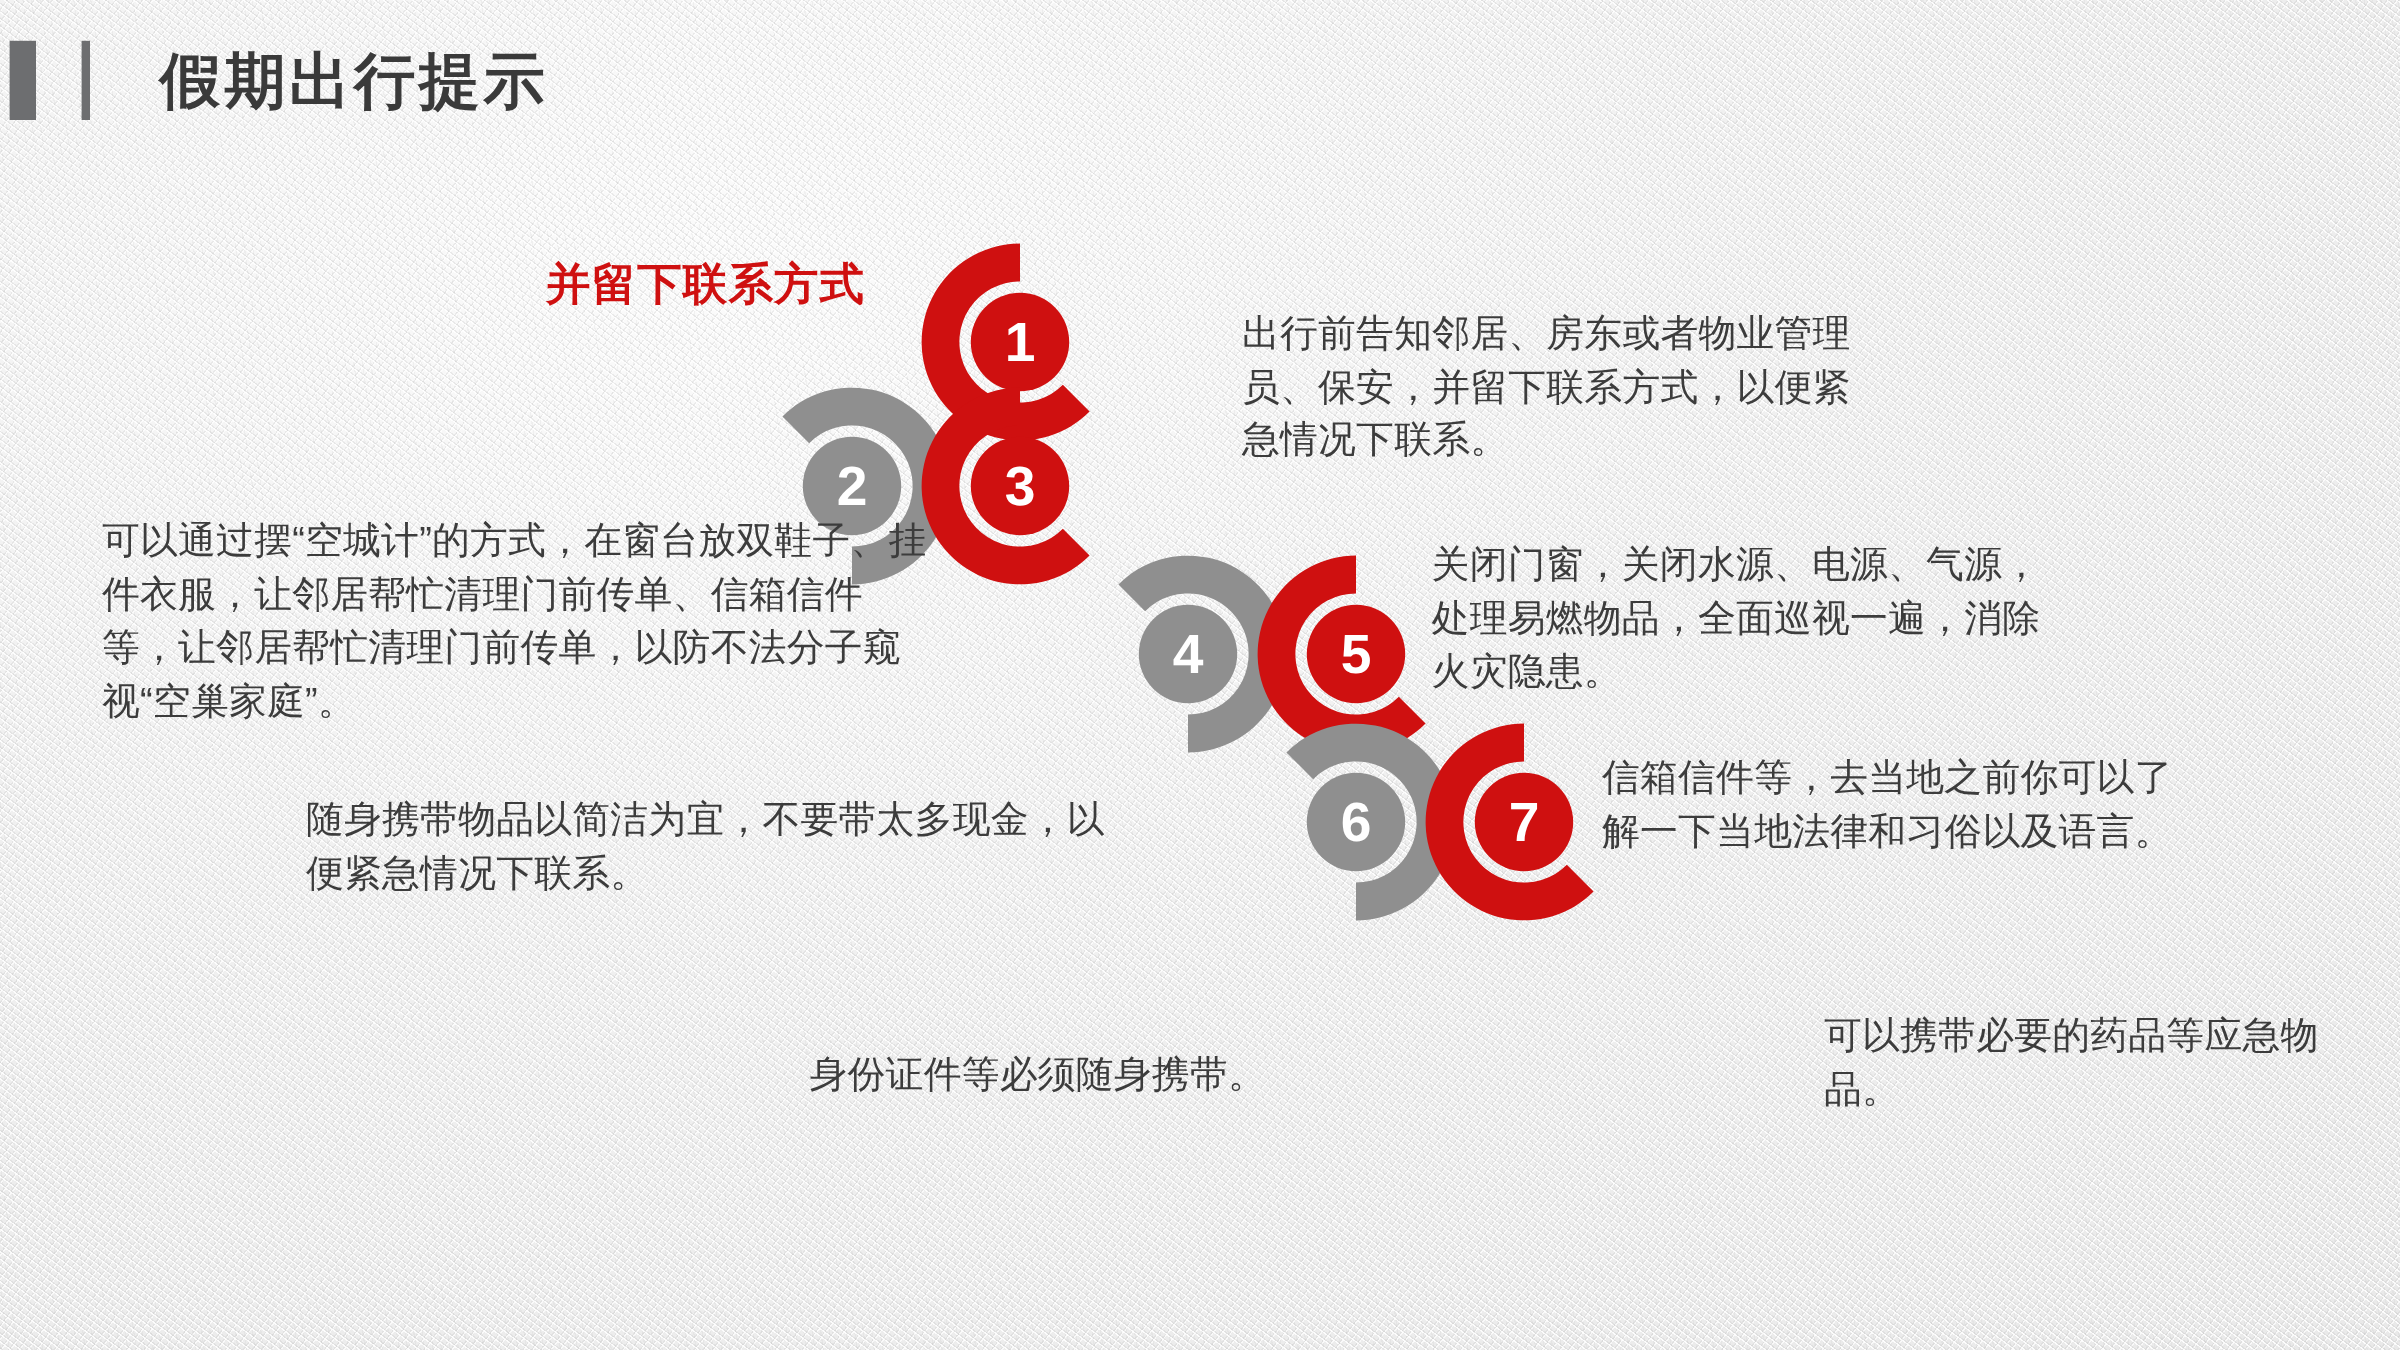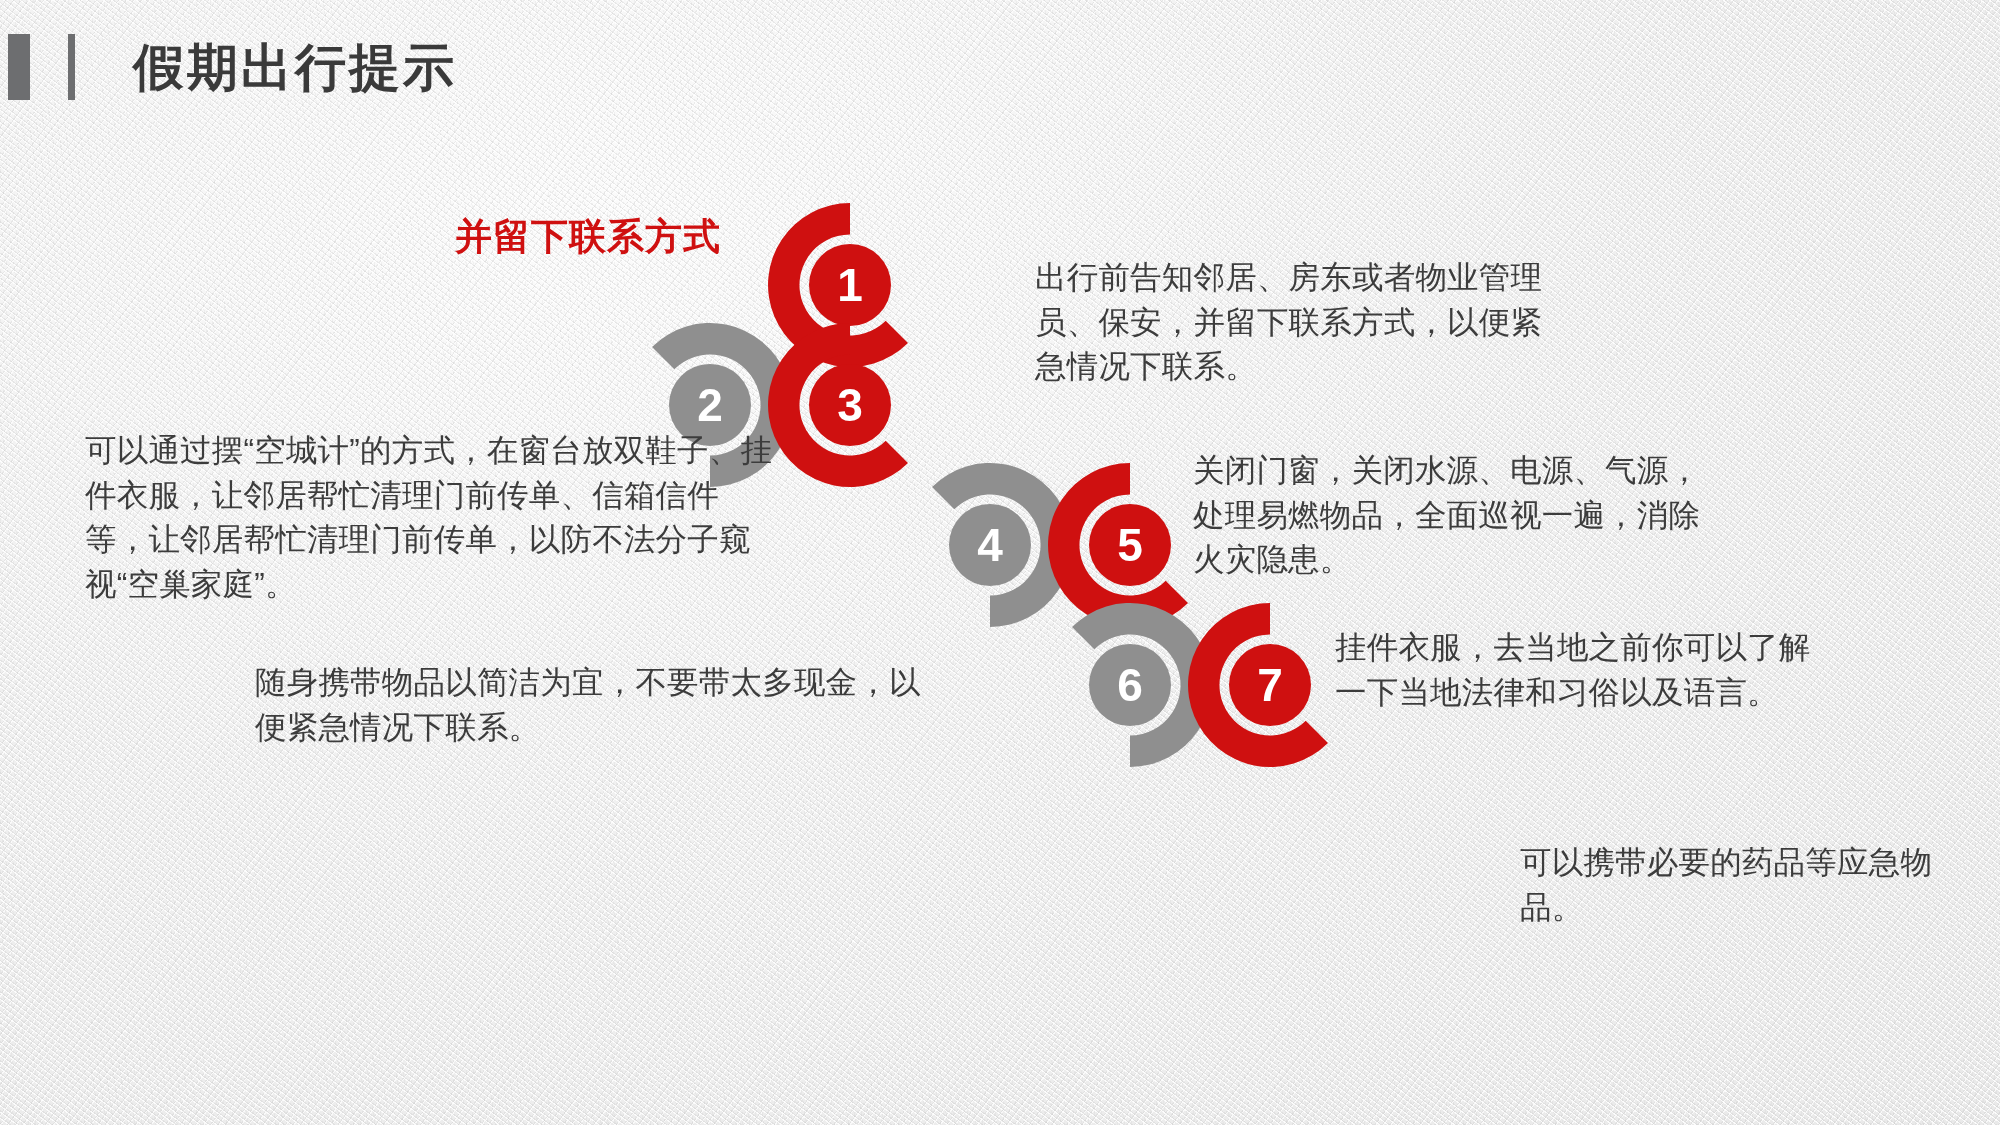--- a/index.html
+++ b/index.html
@@ -189,16 +189,17 @@
       </svg>
       <div class="node-num">7</div>
     </div>
 
   </div>
 
   <div class="tx" id="tx1">出行前告知邻居、房东或者物业管理员、保安，并留下联系方式，以便紧急情况下联系。</div>
   <div class="tx" id="tx2">可以通过摆“空城计”的方式，在窗台放双鞋子、挂件衣服，让邻居帮忙清理门前传单、信箱信件等，让邻居帮忙清理门前传单，以防不法分子窥视“空巢家庭”。</div>
   <div class="tx" id="tx3">关闭门窗，关闭水源、电源、气源，处理易燃物品，全面巡视一遍，消除火灾隐患。</div>
   <div class="tx" id="tx4">随身携带物品以简洁为宜，不要带太多现金，以便紧急情况下联系。</div>
-  <div class="tx" id="tx5">挂件衣服，去当地之前你可以了解一下当地法律和习俗以及语言。</div>
+  <div class="tx" id="tx5">信箱信件等，去当地之前你可以了解一下当地法律和习俗以及语言。</div>
+  <div class="tx" id="tx6">身份证件等必须随身携带。</div>
   <div class="tx" id="tx7">可以携带必要的药品等应急物品。</div>
 
 </div>
 
 </body></html>

